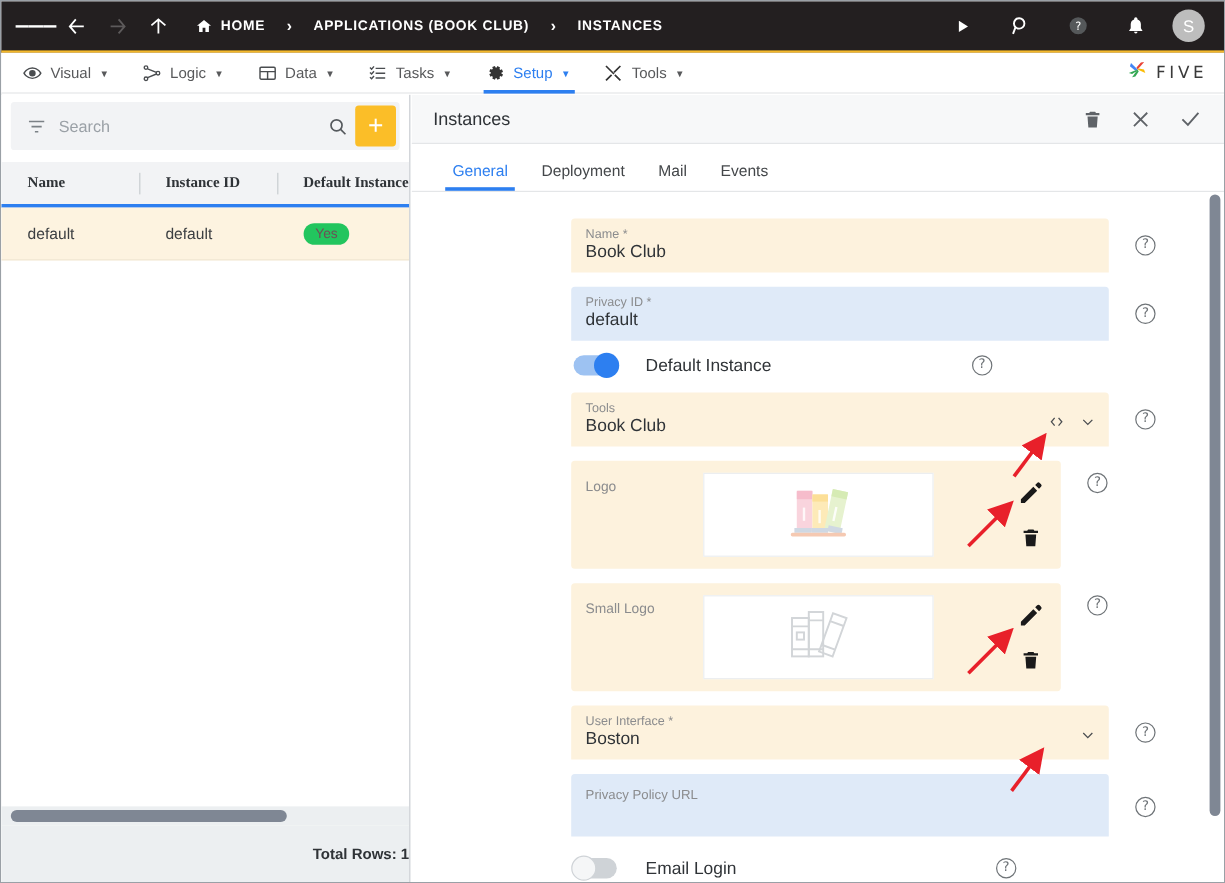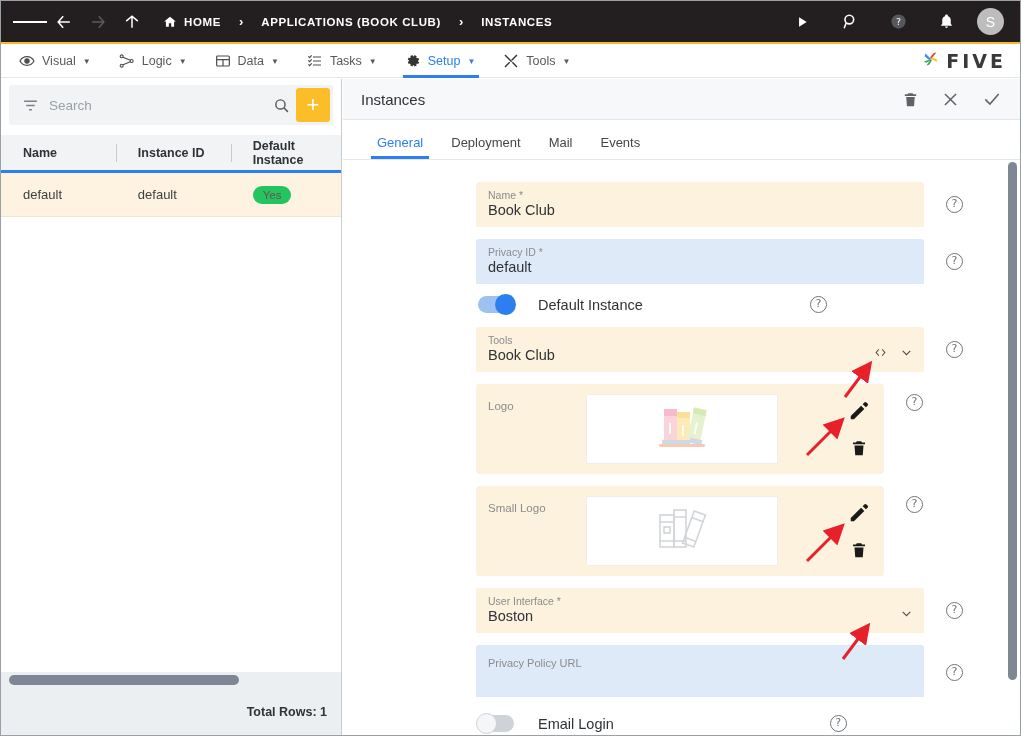--- a/index.html
+++ b/index.html
@@ -85,24 +85,23 @@
   .menu-item.active::after {
     content: ""; position: absolute;
     left: 8px; right: 6px; bottom: 0;
     height: 3px; background: #2d7ff0;
   }
   .five-logo {
     margin-left: auto; padding-right: 14px;
     display: flex; align-items: center; gap: 4px;
   }
   .five-text {
-    font-size: 19px; letter-spacing: 3px;
+    font-size: 14px; letter-spacing: 3px;
     color: #3a3a3a;
     font-family: "DejaVu Sans", sans-serif;
-    font-weight: bold;
   }
 
   
   .left-panel {
     position: absolute; left: 0; top: 78px;
     width: 341px; height: 657px;
     background: #ffffff;
     border-right: 1px solid #c9cdd1;
     overflow: hidden;
   }
@@ -132,21 +131,21 @@
   }
 
   .grid-head {
     display: flex; align-items: center;
     height: 38px;
     margin-top: 10px;
     background: #f2f3f5;
     border-bottom: 3px solid #2d7ff0;
     font-size: 12.5px; font-weight: bold; color: #2f3337;
   }
-  .gh-cell { padding-left: 22px; position: relative; height: 38px; display:flex; align-items:center; }
+  .gh-cell { padding-left: 22px; position: relative; height: 38px; display:flex; align-items:center;font-family:Liberation Serif, serif; }
   .gh-cell + .gh-cell::before {
     content: ""; position: absolute; left: 0; top: 10px;
     width: 1px; height: 18px; background: #c8ccd0;
   }
   .gh-name { width: 125px; }
   .gh-id   { width: 125px; }
   .gh-def  { width: 120px; }
 
   .grid-row {
     display: flex; align-items: center;
@@ -175,21 +174,20 @@
     position: absolute; left: 8px; top: 3px;
     width: 230px; height: 10px;
     background: #7f8794; border-radius: 5px;
     cursor: pointer;
   }
   .left-footer {
     position: absolute; left: 0; bottom: 0;
     width: 340px; height: 48px;
     background: #eceff1;
     display: flex; align-items: center; justify-content: flex-end;
-    padding-right: 14px;
     font-size: 12.5px; font-weight: bold; color: #2f3337;
   }
 
   
   .right-panel {
     position: absolute; left: 342px; top: 78px;
     width: 677px; height: 657px;
     background: #ffffff;
     overflow: hidden;
   }

